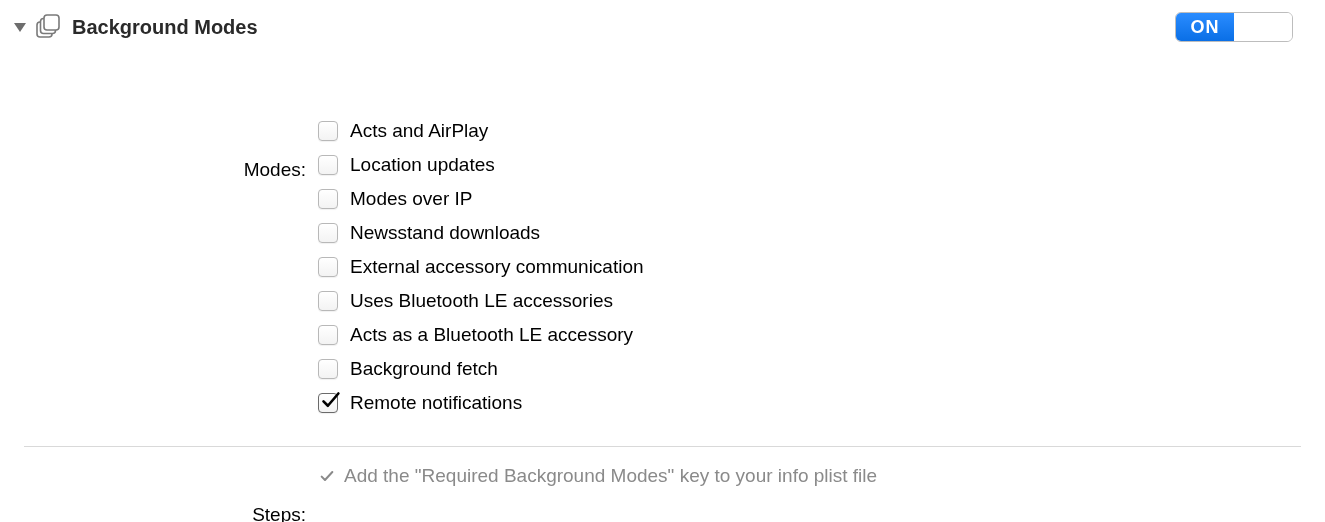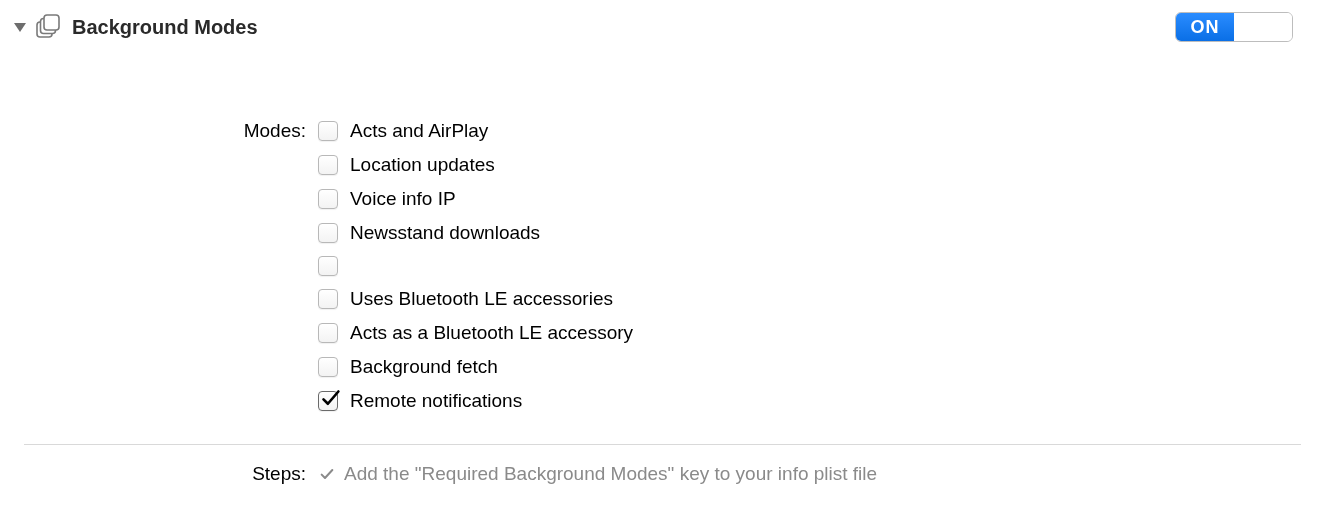--- a/index.html
+++ b/index.html
@@ -81,20 +81,21 @@
       display: flex;
       align-items: flex-start;
       margin-bottom: 10px;
     }
     .row-label {
       text-align: right;
       width: 318px;
       padding-right: 12px;
       font-size: 19px;
       color: #000;
+      margin-top: 39px;
     }
     .row-content {
       flex: 1;
     }
     .check-item {
       display: flex;
       align-items: center;
       margin-bottom: 12px;
       cursor: pointer;
     }
@@ -185,28 +186,29 @@
         <div class="check-item">
           <div class="checkbox"></div>
           <div class="check-label">Acts and AirPlay</div>
         </div>
         <div class="check-item">
           <div class="checkbox"></div>
           <div class="check-label">Location updates</div>
         </div>
         <div class="check-item">
           <div class="checkbox"></div>
-          <div class="check-label">Voice info IP</div>
+          <div class="check-label">Modes over IP</div>
         </div>
         <div class="check-item">
           <div class="checkbox"></div>
           <div class="check-label">Newsstand downloads</div>
         </div>
         <div class="check-item">
           <div class="checkbox"></div>
+          <div class="check-label">External accessory communication</div>
         </div>
         <div class="check-item">
           <div class="checkbox"></div>
           <div class="check-label">Uses Bluetooth LE accessories</div>
         </div>
         <div class="check-item">
           <div class="checkbox"></div>
           <div class="check-label">Acts as a Bluetooth LE accessory</div>
         </div>
         <div class="check-item">

